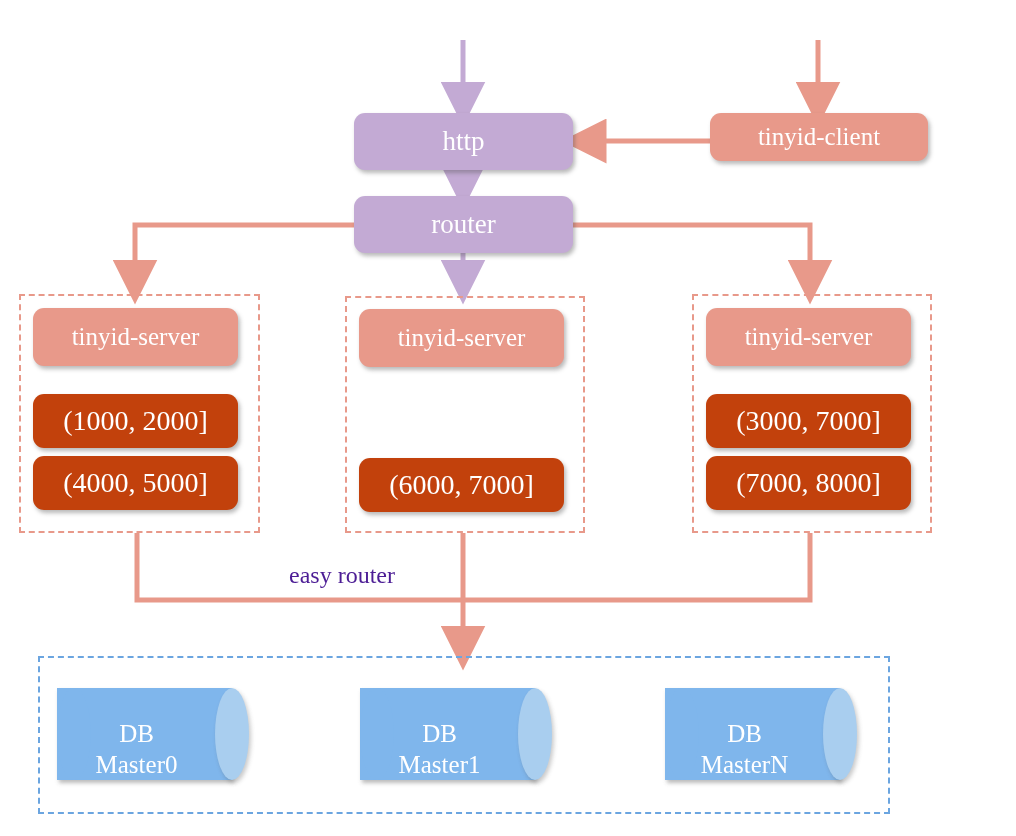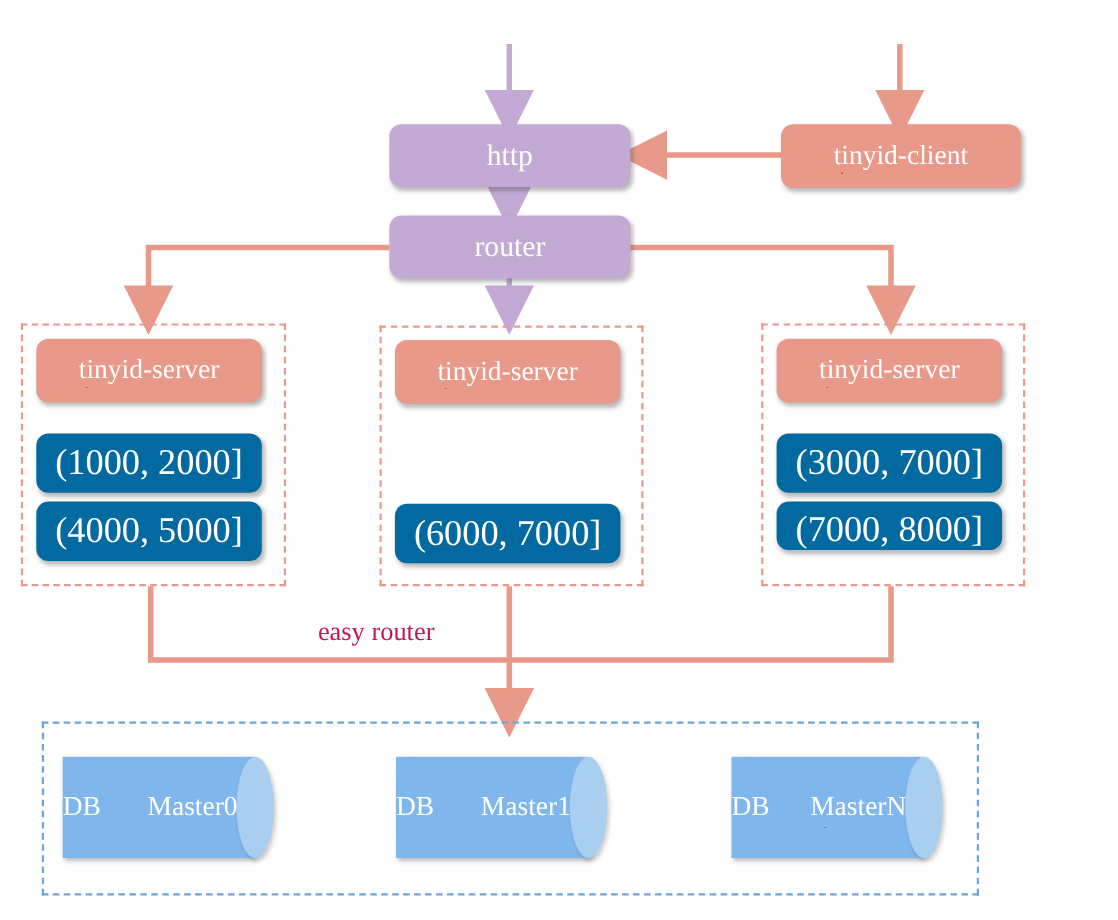--- a/index.html
+++ b/index.html
@@ -43,22 +43,22 @@
   }
   .node.purple {
     background: #c3aad4;
     font-size: 27px;
   }
   .node.salmon {
     background: #e8998a;
     font-size: 25px;
   }
   .node.blue {
-    background: #0369a1;
-    font-size: 33px;
+    background: #c2410c;
+    font-size: 28px;
   }
   .node .lbl {
     position: relative;
     display: inline-block;
   }
   
   .squiggle {
     position: absolute;
     left: 1px;
     bottom: -11px;
@@ -122,38 +122,39 @@
     background: #a9ceef;
     box-shadow: 2px 3px 4px rgba(80,80,80,0.30);
   }
   .cyl-text {
     position: absolute;
     left: 0;
     top: 0;
     width: 100%;
     height: 100%;
     display: flex;
+    flex-direction: column;
     align-items: center;
-    justify-content: space-between;
+    justify-content: flex-end;
     color: #ffffff;
     font-size: 25px;
     line-height: 1.25;
     z-index: 3;
     padding-right: 16px;
     box-sizing: border-box;
   }
   .cyl-text .l2 {
     position: relative;
     display: inline-block;
   }
 
   
   .edge-label {
     position: absolute;
-    color: #be185d;
+    color: #4c1d95;
     font-size: 24px;
     white-space: nowrap;
     background: #ffffff;
     padding: 0 6px;
   }
 </style>
 </head>
 <body>
 
 <div id="canvas">
@@ -204,21 +205,21 @@
   </svg>
 
   <div class="node purple" style="left:354px; top:196px; width:219px; height:57px;">
     <span class="lbl">router</span>
   </div>
 
   <div class="node purple" style="left:354px; top:113px; width:219px; height:57px;">
     <span class="lbl">http</span>
   </div>
 
-  <div class="node salmon" style="left:710px; top:113px; width:218px; height:58px;">
+  <div class="node salmon" style="left:710px; top:113px; width:218px; height:48px;">
     <span class="lbl">tinyid-client<span class="squiggle">˅</span></span>
   </div>
 
   <div class="group-box salmon-dash" style="left:19px; top:294px; width:241px; height:239px;"></div>
 
   <div class="node salmon" style="left:33px; top:308px; width:205px; height:58px;">
     <span class="lbl">tinyid-server<span class="squiggle">˅</span></span>
   </div>
 
   <div class="node blue" style="left:33px; top:394px; width:205px; height:54px;">
@@ -243,21 +244,21 @@
   <div class="group-box salmon-dash" style="left:692px; top:294px; width:240px; height:239px;"></div>
 
   <div class="node salmon" style="left:706px; top:308px; width:205px; height:58px;">
     <span class="lbl">tinyid-server<span class="squiggle">˅</span></span>
   </div>
 
   <div class="node blue" style="left:706px; top:394px; width:205px; height:54px;">
     <span class="lbl">(3000, 7000]</span>
   </div>
 
-  <div class="node blue" style="left:706px; top:456px; width:205px; height:44px;align-items:flex-end;">
+  <div class="node blue" style="left:706px; top:456px; width:205px; height:54px;">
     <span class="lbl">(7000, 8000]</span>
   </div>
 
   <div class="edge-label" style="left:283px; top:562px;">easy router</div>
 
   <div class="group-box blue-dash" style="left:38px; top:656px; width:852px; height:158px;"></div>
 
   <div class="cylinder" style="left:57px; top:688px; width:175px; height:92px;">
     <div class="cyl-body"></div>
     <div class="cyl-left-cap"></div>

